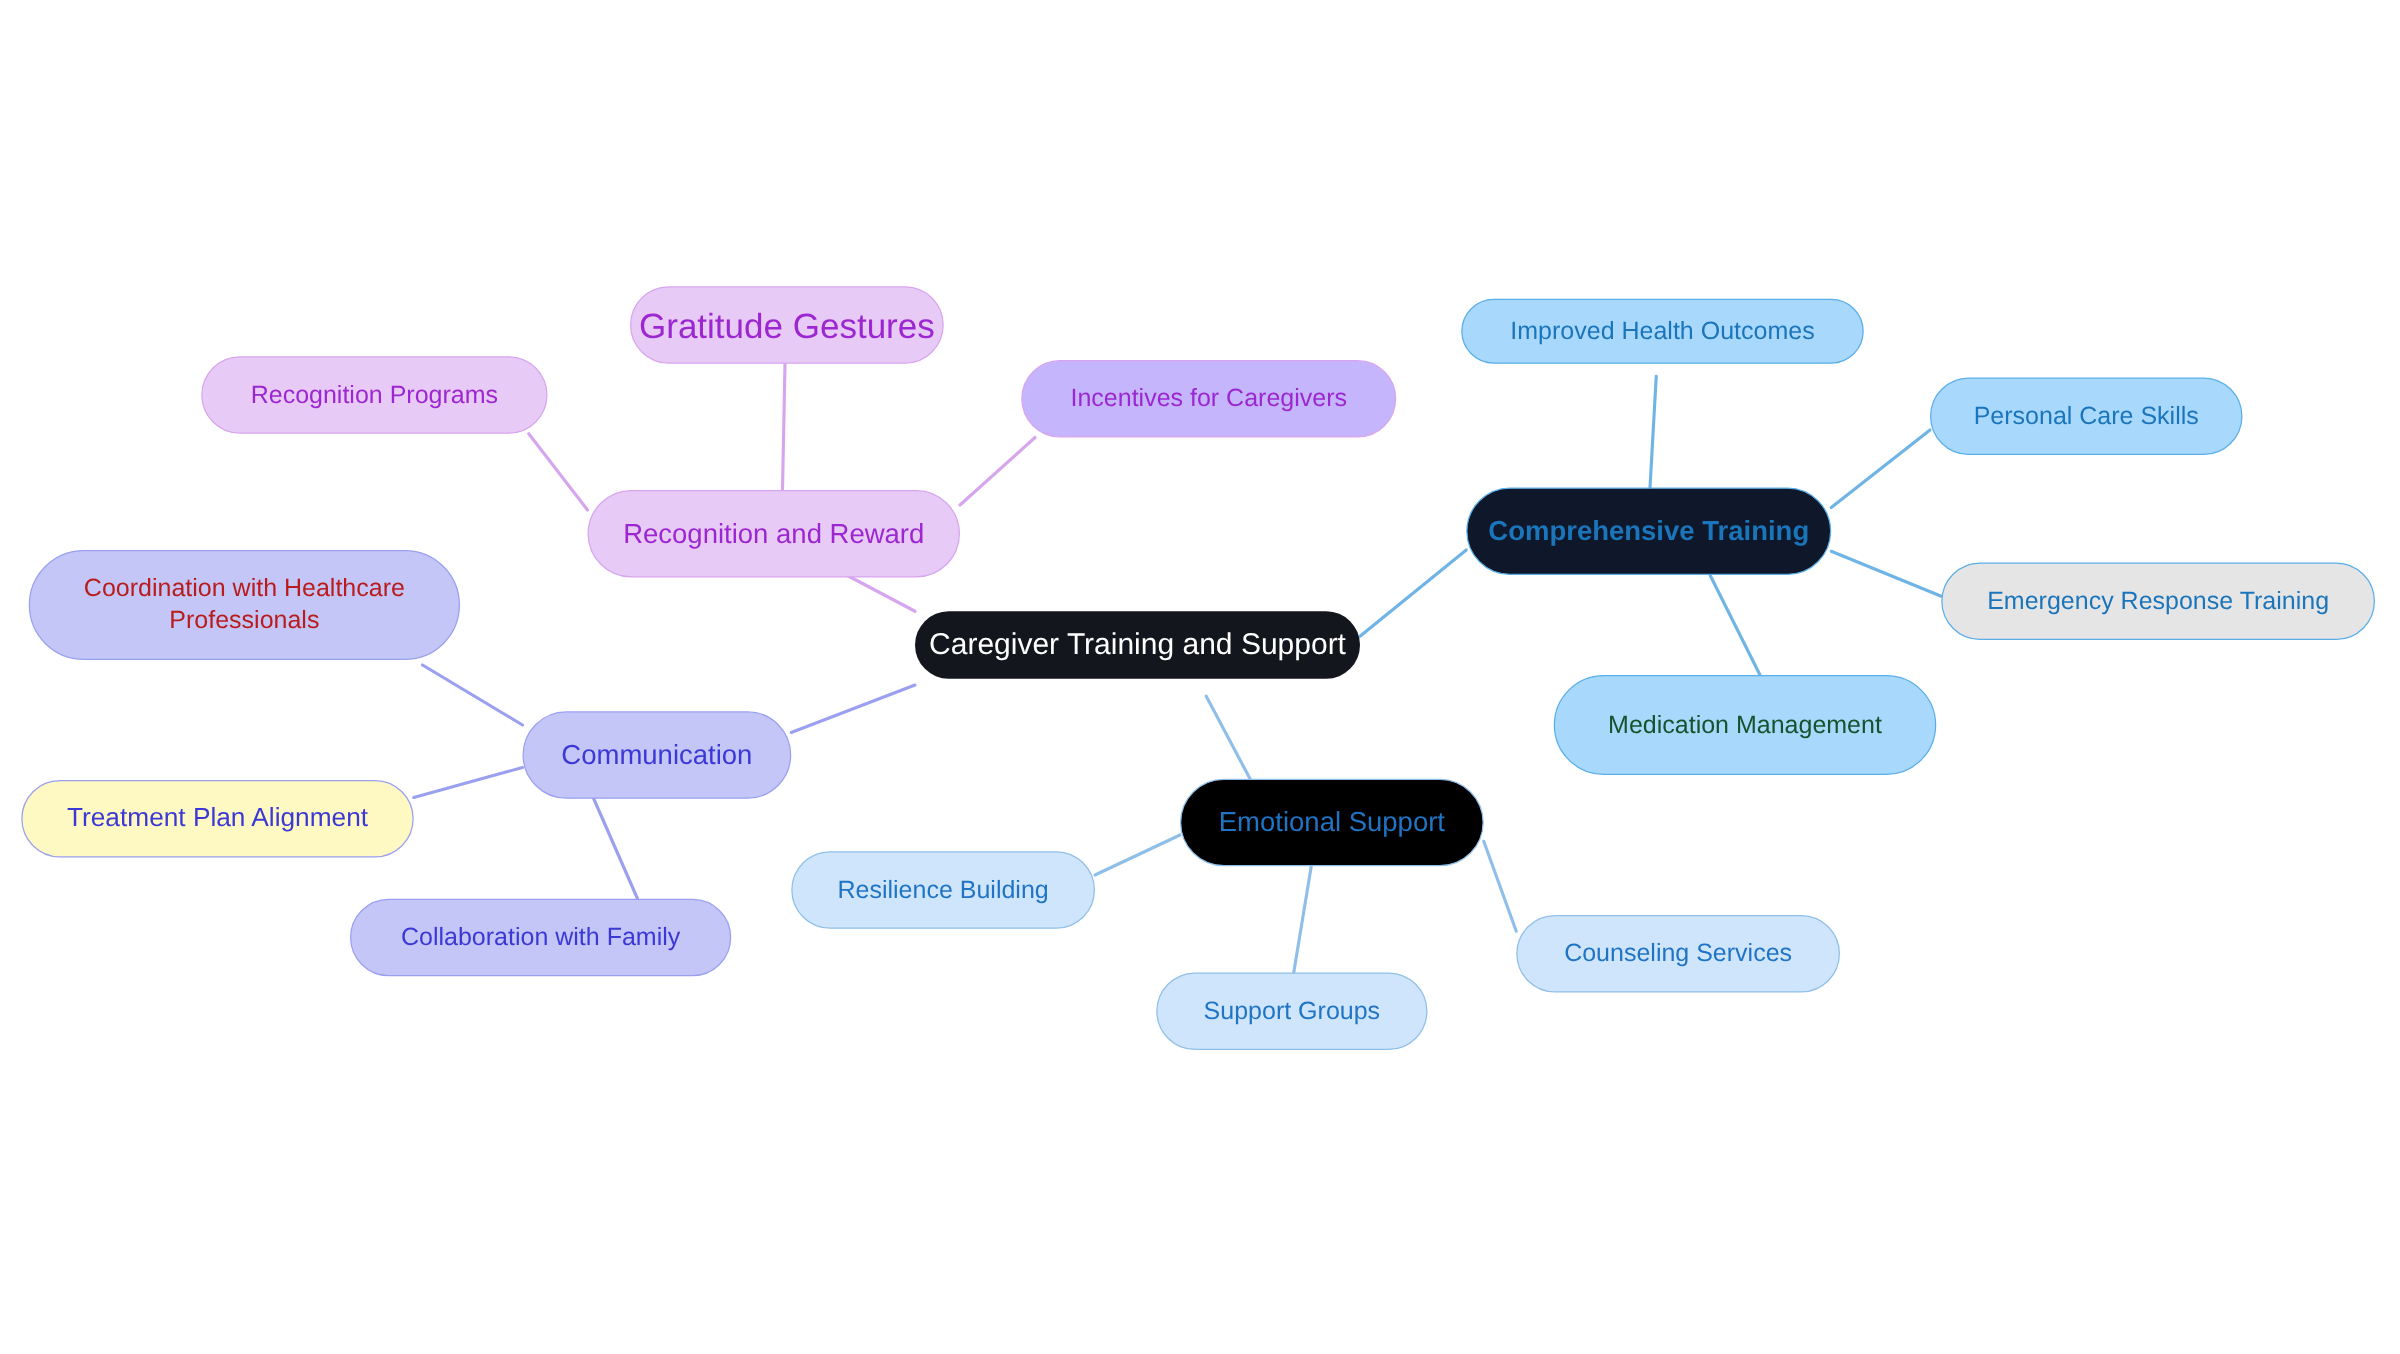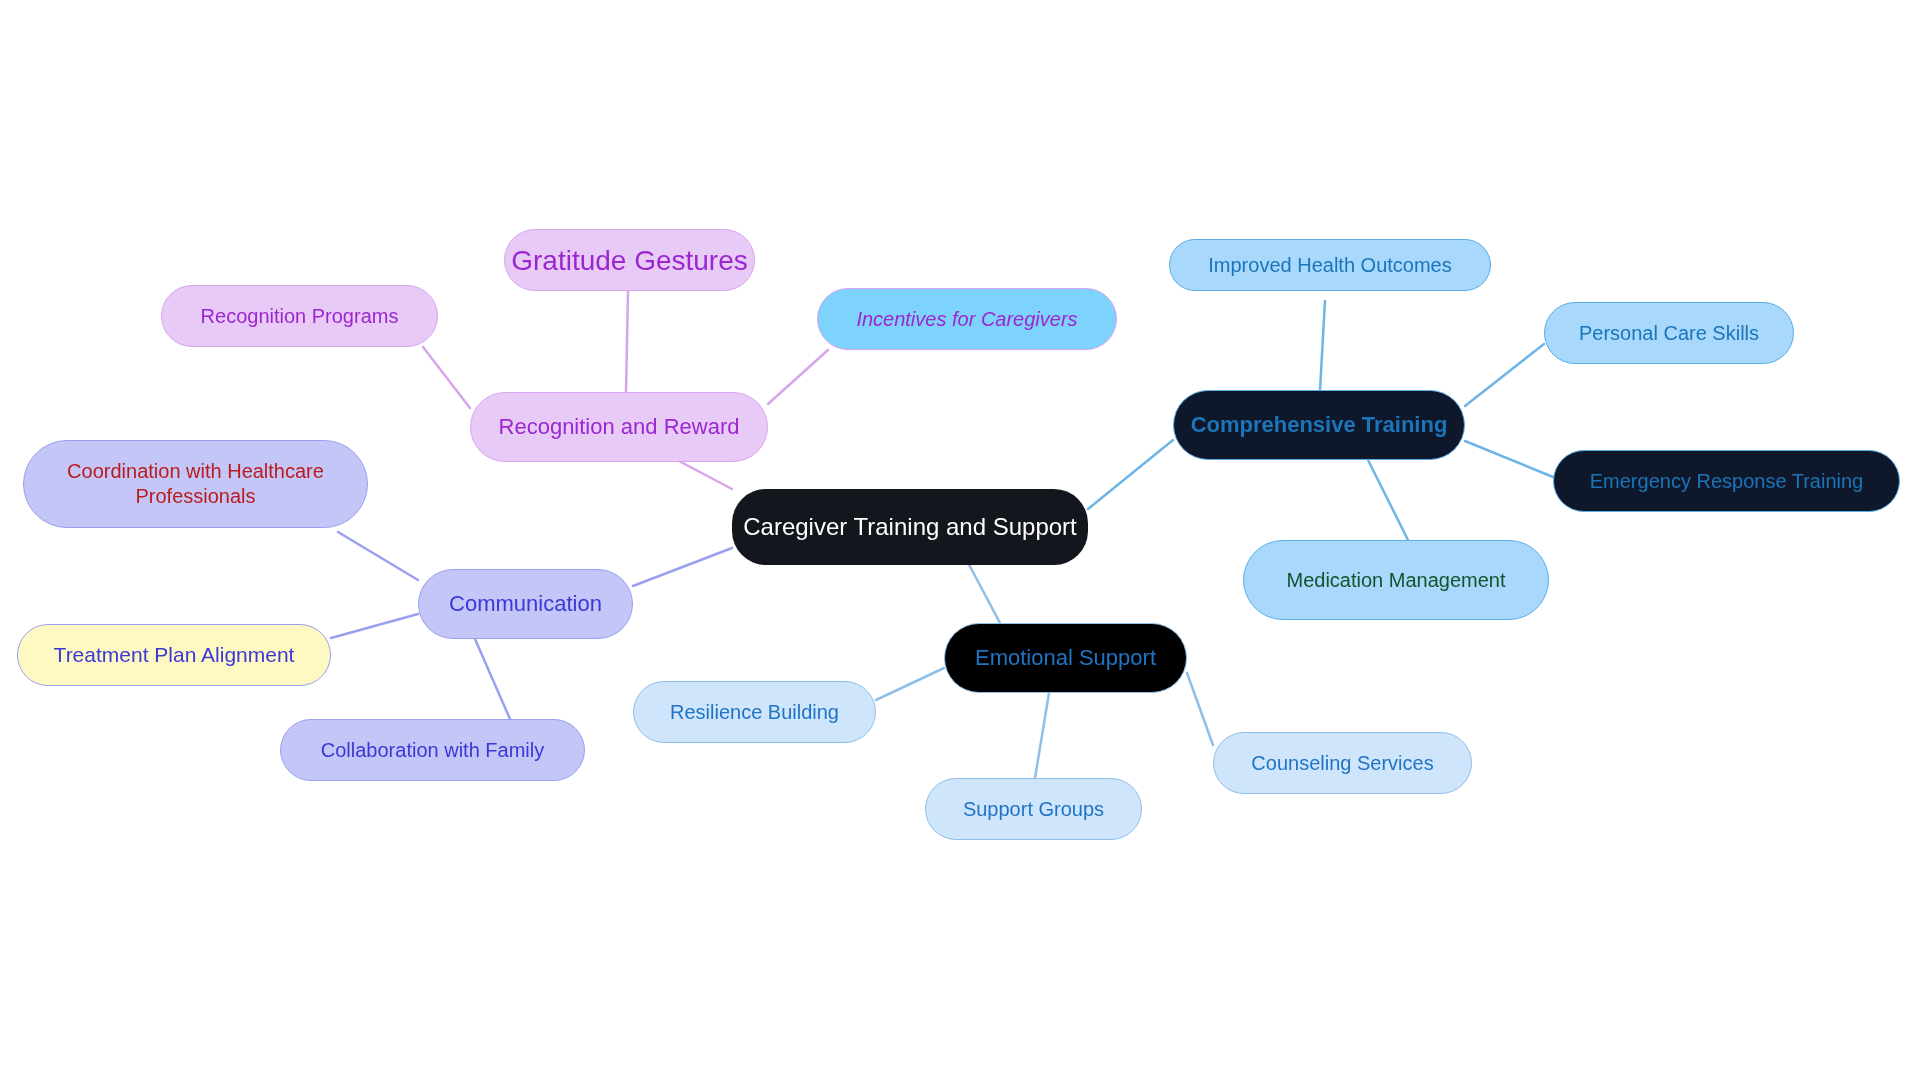--- a/index.html
+++ b/index.html
@@ -62,33 +62,33 @@
       <line x1="732" y1="548" x2="633" y2="586" stroke="#9aa0ef" stroke-width="2.5" stroke-linecap="round"></line>
       <line x1="418" y1="580" x2="338" y2="532" stroke="#9aa0ef" stroke-width="2.5" stroke-linecap="round"></line>
       <line x1="418" y1="614" x2="331" y2="638" stroke="#9aa0ef" stroke-width="2.5" stroke-linecap="round"></line>
       <line x1="475" y1="639" x2="510" y2="719" stroke="#9aa0ef" stroke-width="2.5" stroke-linecap="round"></line>
       <line x1="732" y1="489" x2="662" y2="452" stroke="#d7a5ee" stroke-width="2.5" stroke-linecap="round"></line>
       <line x1="470" y1="408" x2="423" y2="347" stroke="#d7a5ee" stroke-width="2.5" stroke-linecap="round"></line>
       <line x1="626" y1="392" x2="628" y2="291" stroke="#d7a5ee" stroke-width="2.5" stroke-linecap="round"></line>
       <line x1="768" y1="404" x2="828" y2="350" stroke="#d7a5ee" stroke-width="2.5" stroke-linecap="round"></line>
     </svg>
   <div id="node-layer">
-      <div class="node node-root" style="left: 732px; top: 489px; width: 356px; height: 76px; font-size: 24px; background: rgb(19, 22, 29); color: rgb(255, 255, 255); border-color: transparent;"><span>Caregiver Training and Support</span></div>
+      <div class="node node-root" style="left: 732px; top: 489px; width: 356px; height: 54px; font-size: 24px; background: rgb(19, 22, 29); color: rgb(255, 255, 255); border-color: transparent;"><span>Caregiver Training and Support</span></div>
       <div class="node" style="left: 1173px; top: 390px; width: 292px; height: 70px; font-size: 22px; background: #0f172a; color: rgb(27, 117, 187); border-color: rgb(90, 174, 232); font-weight: bold;"><span>Comprehensive Training</span></div>
       <div class="node" style="left: 1169px; top: 239px; width: 322px; height: 52px; font-size: 20px; background: rgb(168, 216, 251); color: rgb(27, 117, 187); border-color: rgb(90, 174, 232);"><span>Improved Health Outcomes</span></div>
       <div class="node" style="left: 1544px; top: 302px; width: 250px; height: 62px; font-size: 20px; background: rgb(168, 216, 251); color: rgb(27, 117, 187); border-color: rgb(90, 174, 232);"><span>Personal Care Skills</span></div>
-      <div class="node" style="left: 1553px; top: 450px; width: 347px; height: 62px; font-size: 20px; background: #0f172a; color: rgb(27, 117, 187); border-color: rgb(90, 174, 232);"><span>Emergency Response Training</span></div>
+      <div class="node" style="left: 1553px; top: 450px; width: 347px; height: 62px; font-size: 20px; background: #e5e5e5; color: rgb(27, 117, 187); border-color: rgb(90, 174, 232);"><span>Emergency Response Training</span></div>
       <div class="node" style="left: 1243px; top: 540px; width: 306px; height: 80px; font-size: 20px; background: rgb(168, 216, 251); color: #14532d; border-color: rgb(90, 174, 232);"><span>Medication Management</span></div>
       <div class="node" style="left: 944px; top: 623px; width: 243px; height: 70px; font-size: 22px; background: #000000; color: rgb(31, 116, 196); border-color: rgb(143, 191, 232);"><span>Emotional Support</span></div>
       <div class="node" style="left: 633px; top: 681px; width: 243px; height: 62px; font-size: 20px; background: rgb(207, 229, 251); color: rgb(31, 116, 196); border-color: rgb(143, 191, 232);"><span>Resilience Building</span></div>
       <div class="node" style="left: 925px; top: 778px; width: 217px; height: 62px; font-size: 20px; background: rgb(207, 229, 251); color: rgb(31, 116, 196); border-color: rgb(143, 191, 232);"><span>Support Groups</span></div>
       <div class="node" style="left: 1213px; top: 732px; width: 259px; height: 62px; font-size: 20px; background: rgb(207, 229, 251); color: rgb(31, 116, 196); border-color: rgb(143, 191, 232);"><span>Counseling Services</span></div>
       <div class="node" style="left: 418px; top: 569px; width: 215px; height: 70px; font-size: 22px; background: rgb(195, 198, 247); color: rgb(59, 56, 214); border-color: rgb(154, 160, 239);"><span>Communication</span></div>
       <div class="node" style="left: 23px; top: 440px; width: 345px; height: 88px; font-size: 20px; background: rgb(195, 198, 247); color: #b91c1c; border-color: rgb(154, 160, 239);"><span>Coordination with Healthcare
 Professionals</span></div>
       <div class="node" style="left: 17px; top: 624px; width: 314px; height: 62px; font-size: 21px; background: #fef9c3; color: rgb(59, 56, 214); border-color: rgb(154, 160, 239);"><span>Treatment Plan Alignment</span></div>
       <div class="node" style="left: 280px; top: 719px; width: 305px; height: 62px; font-size: 20px; background: rgb(195, 198, 247); color: rgb(59, 56, 214); border-color: rgb(154, 160, 239);"><span>Collaboration with Family</span></div>
       <div class="node" style="left: 470px; top: 392px; width: 298px; height: 70px; font-size: 22px; background: rgb(232, 202, 246); color: rgb(156, 39, 209); border-color: rgb(215, 165, 238);"><span>Recognition and Reward</span></div>
       <div class="node" style="left: 161px; top: 285px; width: 277px; height: 62px; font-size: 20px; background: rgb(232, 202, 246); color: rgb(156, 39, 209); border-color: rgb(215, 165, 238);"><span>Recognition Programs</span></div>
       <div class="node" style="left: 504px; top: 229px; width: 251px; height: 62px; font-size: 28px; background: rgb(232, 202, 246); color: rgb(156, 39, 209); border-color: rgb(215, 165, 238);"><span>Gratitude Gestures</span></div>
-      <div class="node" style="left: 817px; top: 288px; width: 300px; height: 62px; font-size: 20px; background: #7dd3fc; color: rgb(156, 39, 209); border-color: rgb(215, 165, 238); font-style: italic;"><span>Incentives for Caregivers</span></div>
+      <div class="node" style="left: 817px; top: 288px; width: 300px; height: 62px; font-size: 20px; background: #c4b5fd; color: rgb(156, 39, 209); border-color: rgb(215, 165, 238);"><span>Incentives for Caregivers</span></div>
     </div>
 </div>
 
 </body></html>

